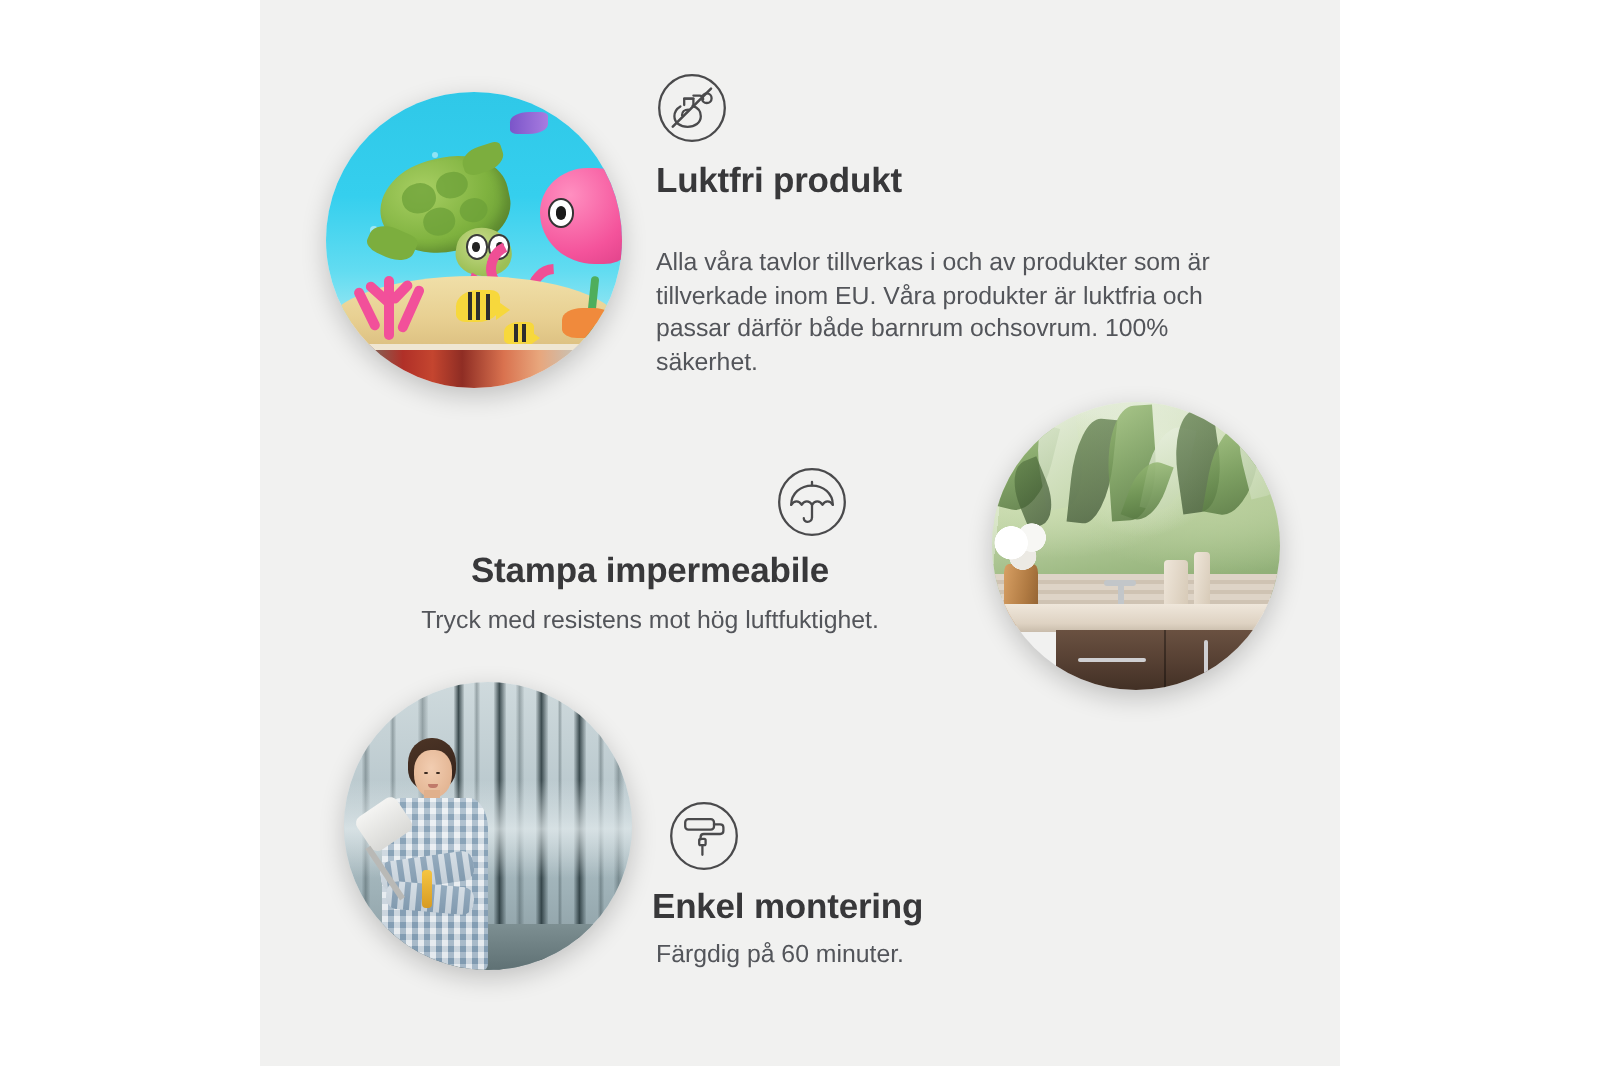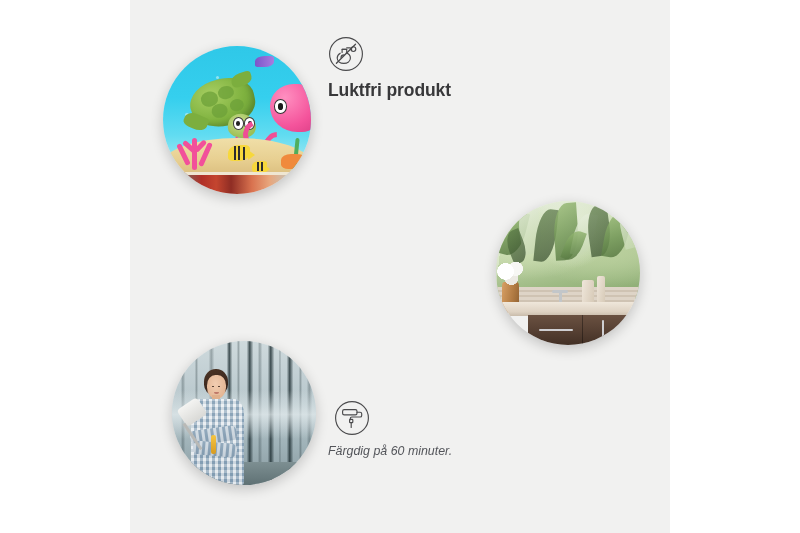--- a/index.html
+++ b/index.html
@@ -78,21 +78,21 @@
 
   
   #block-easy {
     left: 326px;
     top: 400px;
     width: 240px;
     text-align: center;
   }
   #block-easy .feature-icon { margin: 0 auto 7px 8px; }
   #block-easy .feature-title { margin-bottom: 5px; text-align: left; }
-  #block-easy .feature-body  { font-size: 12.4px; text-align: left; margin-left: 2px; font-style: italic; }
+  #block-easy .feature-body  { font-size: 12.4px; text-align: left; margin-left: 2px; }
 
   
   .circle-img {
     position: absolute;
     border-radius: 50%;
     overflow: hidden;
     box-shadow: 0 4px 13px rgba(0,0,0,0.20);
   }
   .circle-img .art { position: absolute; inset: 0; }
 
@@ -401,20 +401,21 @@
         <path d="M12.2 17.2c-1.9 1.1-3 2.9-3 4.9 0 3.3 3 5.3 6.6 5.3s6.6-2 6.6-5.3c0-2.4-1.6-4.4-4.1-5.2"></path>
         <path d="M14.1 16.5v-3.2h4.6v3.2"></path>
         <path d="M14.1 13.3h4.6"></path>
         <path d="M18.7 11.8h3.1c1 0 1.8.8 1.8 1.8"></path>
         <circle cx="25.4" cy="13.1" r="2.4"></circle>
         <path d="M13 21.6c0-1.6 1.3-2.8 3.1-2.8"></path>
         <line x1="8.4" y1="27.3" x2="27.5" y2="8.3" stroke-width="1.3"></line>
       </svg>
     </span>
     <div class="feature-title">Luktfri produkt</div>
+    <div class="feature-body">Alla våra tavlor tillverkas i och av produkter som är tillverkade inom EU. Våra produkter är luktfria och passar därför både barnrum ochsovrum. 100% säkerhet.</div>
   </div>
 
   <div class="circle-img" id="circle-bathroom">
     <div class="art">
       <div class="wall">
         <div class="leaf" style="left:4%;top:10%;width:16%;height:46%;transform:rotate(14deg);"></div>
         <div class="leaf pale" style="left:16%;top:4%;width:15%;height:50%;transform:rotate(-10deg);"></div>
         <div class="leaf dark" style="left:28%;top:8%;width:14%;height:54%;transform:rotate(6deg);"></div>
         <div class="leaf" style="left:40%;top:2%;width:17%;height:58%;transform:rotate(-4deg);"></div>
         <div class="leaf pale" style="left:54%;top:12%;width:14%;height:44%;transform:rotate(12deg);"></div>
@@ -433,20 +434,34 @@
       <div class="flowers"></div>
       <div class="counter"></div>
       <div class="vanity">
         <div class="seam" style="left:48%;"></div>
         <div class="handle" style="left:10%;top:46%;width:30%;height:2.5px;"></div>
         <div class="handle" style="left:66%;top:16%;width:2.5px;height:62%;"></div>
       </div>
     </div>
   </div>
 
+  <div class="feature" id="block-waterproof">
+    <span class="feature-icon">
+      <svg viewBox="0 0 36 36" fill="none" stroke="#4a4a4c" stroke-width="1.15" stroke-linecap="round" stroke-linejoin="round">
+        <circle cx="18" cy="18" r="16.4"></circle>
+        <path d="M7.6 19.4c0-5.7 4.7-9.6 10.4-9.6s10.4 3.9 10.4 9.6"></path>
+        <path d="M7.6 19.4c1.5-2.3 3.9-2.3 5.2 0 1.4-2.3 3.9-2.3 5.2 0 1.4-2.3 3.9-2.3 5.2 0 1.4-2.3 3.8-2.3 5.2 0"></path>
+        <line x1="18" y1="19.4" x2="18" y2="25.6"></line>
+        <path d="M18 25.6c0 1.5-1.1 2.3-2.2 2.3-1 0-1.9-.7-1.9-1.8"></path>
+        <line x1="18" y1="9.8" x2="18" y2="8"></line>
+      </svg>
+    </span>
+    <div class="feature-title">Stampa impermeabile</div>
+    <div class="feature-body">Tryck med resistens mot hög luftfuktighet.</div>
+  </div>
 
   <div class="circle-img" id="circle-forest">
     <div class="art">
       <div class="forest">
         <div class="trunk" style="left:38%;width:3.5%;"></div>
         <div class="trunk faint" style="left:45%;width:2%;"></div>
         <div class="trunk" style="left:52%;width:4.5%;"></div>
         <div class="trunk faint" style="left:60%;width:2.5%;"></div>
         <div class="trunk" style="left:67%;width:3.5%;"></div>
         <div class="trunk faint" style="left:74%;width:2%;"></div>
@@ -481,16 +496,17 @@
   <div class="feature" id="block-easy">
     <span class="feature-icon">
       <svg viewBox="0 0 36 36" fill="none" stroke="#4a4a4c" stroke-width="1.15" stroke-linecap="round" stroke-linejoin="round">
         <circle cx="18" cy="18" r="16.4"></circle>
         <rect x="8.6" y="9.6" width="14.4" height="5.2" rx="1.6"></rect>
         <path d="M23 12.2h3.1c.9 0 1.6.7 1.6 1.6v1.6c0 .9-.7 1.6-1.6 1.6h-8.2c-.9 0-1.6.7-1.6 1.6v1.1"></path>
         <rect x="15.6" y="19.4" width="3.2" height="3.2" rx=".7"></rect>
         <line x1="17.2" y1="22.6" x2="17.2" y2="27.4"></line>
       </svg>
     </span>
+    <div class="feature-title">Enkel montering</div>
     <div class="feature-body">Färgdig på 60 minuter.</div>
   </div>
 
 </div>
 
 </body></html>

